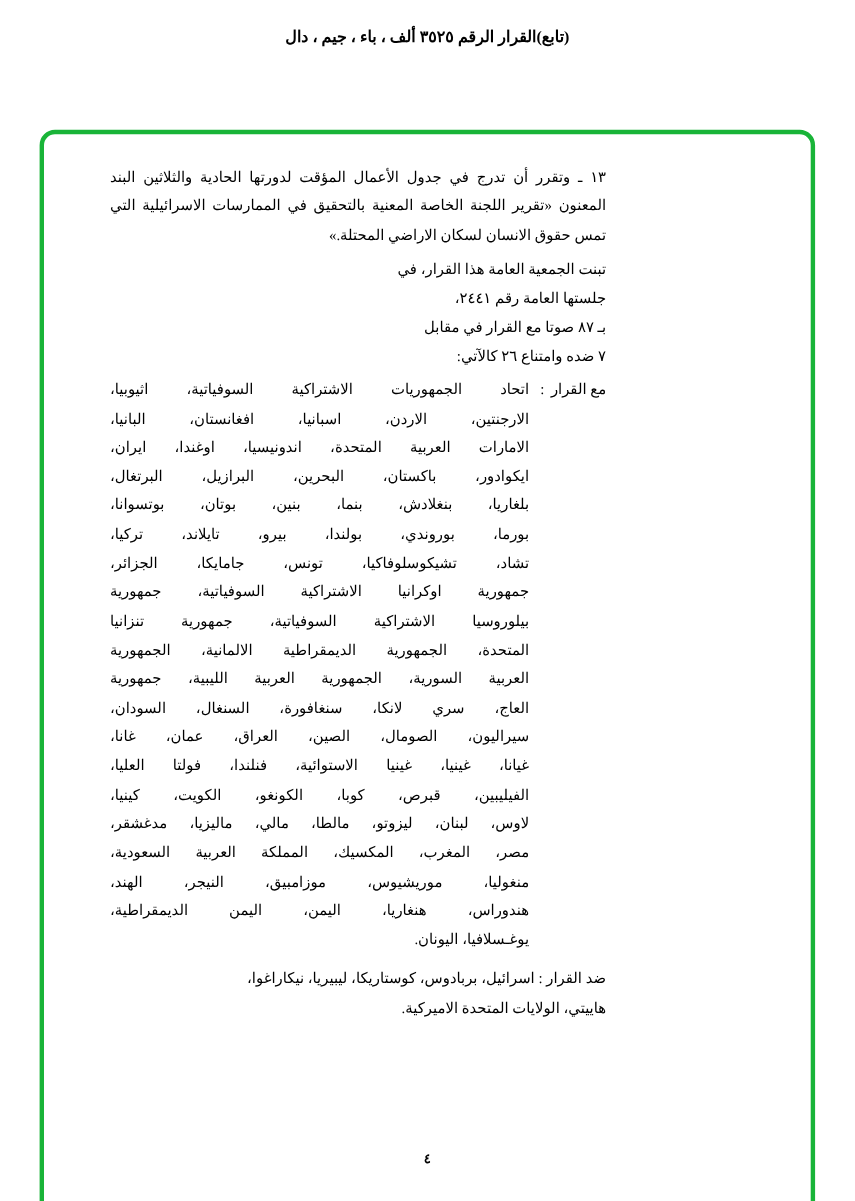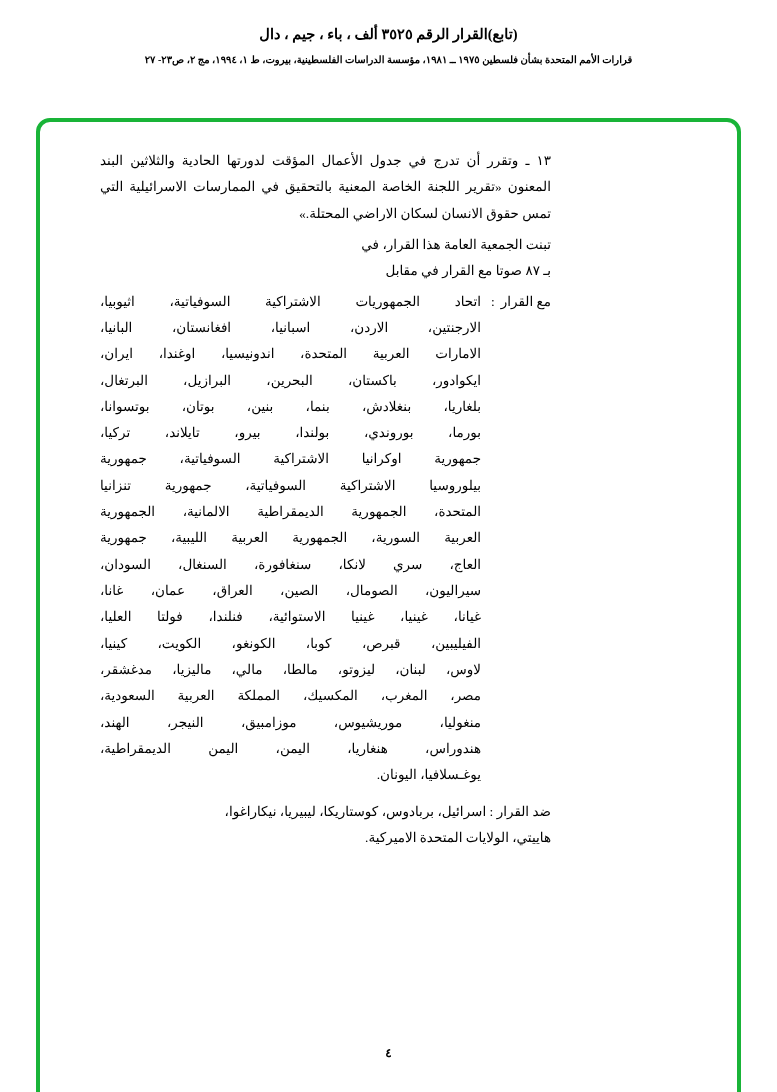--- a/index.html
+++ b/index.html
@@ -122,43 +122,45 @@
     font-weight: bold;
   }
 </style>
 </head>
 <body>
 
 <div class="page">
 
   <div class="header">
     <div class="doc-title">(تابع)القرار الرقم ٣٥٢٥ ألف ، باء ، جيم ، دال</div>
-    <div class="doc-source">قرارات الأمم المتحدة بشأن فلسطين ١٩٧٥ ــ ١٩٨١، مؤسسة الدراسات الفلسطينية، بيروت، ط ١، ١٩٩٤، مج ٢، ص٢٣- ٢٧</div>
   </div>
 
   <div class="frame">
     <div class="content">
 
       <p class="para">١٣ ـ وتقرر أن تدرج في جدول الأعمال المؤقت لدورتها الحادية والثلاثين البند المعنون «تقرير اللجنة الخاصة المعنية بالتحقيق في الممارسات الاسرائيلية التي تمس حقوق الانسان لسكان الاراضي المحتلة.»</p>
 
       <div class="lines">
         <div class="line">تبنت الجمعية العامة هذا القرار، في</div>
+        <div class="line">جلستها العامة رقم ٢٤٤١،</div>
         <div class="line">بـ ٨٧ صوتا مع القرار في مقابل</div>
+        <div class="line">٧ ضده وامتناع ٢٦ كالآتي:</div>
       </div>
 
       <div class="list-block">
         <div class="list-label">مع القرار</div>
         <div class="list-colon">:</div>
         <div class="list-body">
           <div class="list-line">اتحاد الجمهوريات الاشتراكية السوفياتية، اثيوبيا،</div>
           <div class="list-line">الارجنتين، الاردن، اسبانيا، افغانستان، البانيا،</div>
           <div class="list-line">الامارات العربية المتحدة، اندونيسيا، اوغندا، ايران،</div>
           <div class="list-line">ايكوادور، باكستان، البحرين، البرازيل، البرتغال،</div>
           <div class="list-line">بلغاريا، بنغلادش، بنما، بنين، بوتان، بوتسوانا،</div>
           <div class="list-line">بورما، بوروندي، بولندا، بيرو، تايلاند، تركيا،</div>
+          <div class="list-line">تشاد، تشيكوسلوفاكيا، تونس، جامايكا، الجزائر،</div>
           <div class="list-line">جمهورية اوكرانيا الاشتراكية السوفياتية، جمهورية</div>
           <div class="list-line">بيلوروسيا الاشتراكية السوفياتية، جمهورية تنزانيا</div>
           <div class="list-line">المتحدة، الجمهورية الديمقراطية الالمانية، الجمهورية</div>
           <div class="list-line">العربية السورية، الجمهورية العربية الليبية، جمهورية</div>
           <div class="list-line">العاج، سري لانكا، سنغافورة، السنغال، السودان،</div>
           <div class="list-line">سيراليون، الصومال، الصين، العراق، عمان، غانا،</div>
           <div class="list-line">غيانا، غينيا، غينيا الاستوائية، فنلندا، فولتا العليا،</div>
           <div class="list-line">الفيليبين، قبرص، كوبا، الكونغو، الكويت، كينيا،</div>
           <div class="list-line">لاوس، لبنان، ليزوتو، مالطا، مالي، ماليزيا، مدغشقر،</div>
           <div class="list-line">مصر، المغرب، المكسيك، المملكة العربية السعودية،</div>

